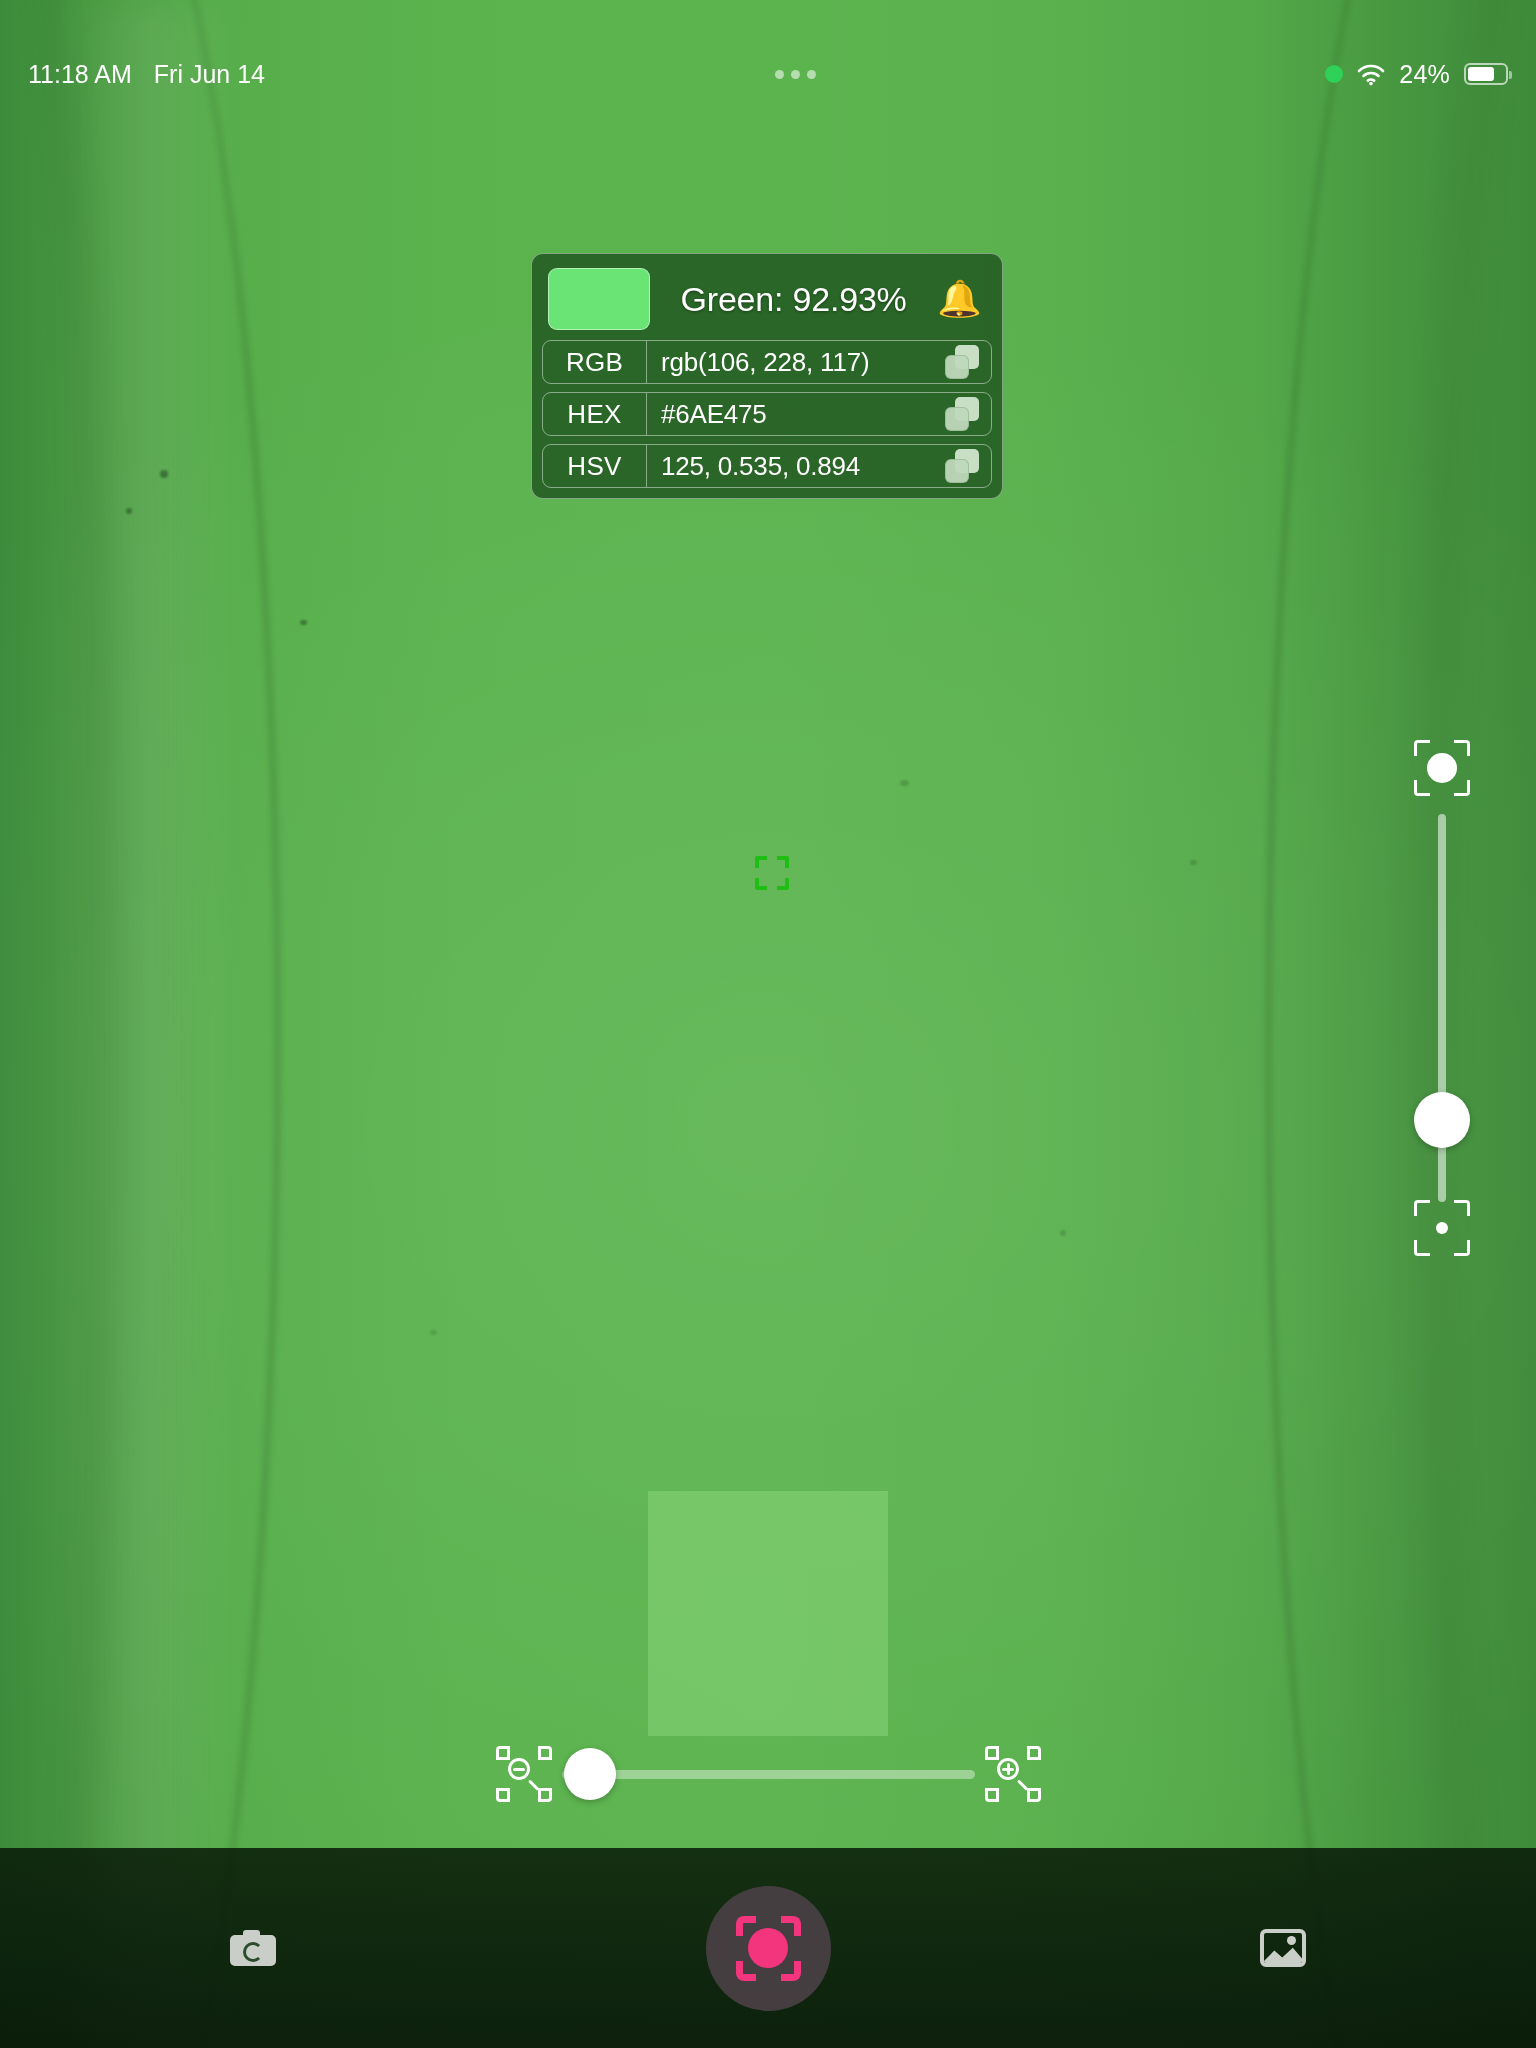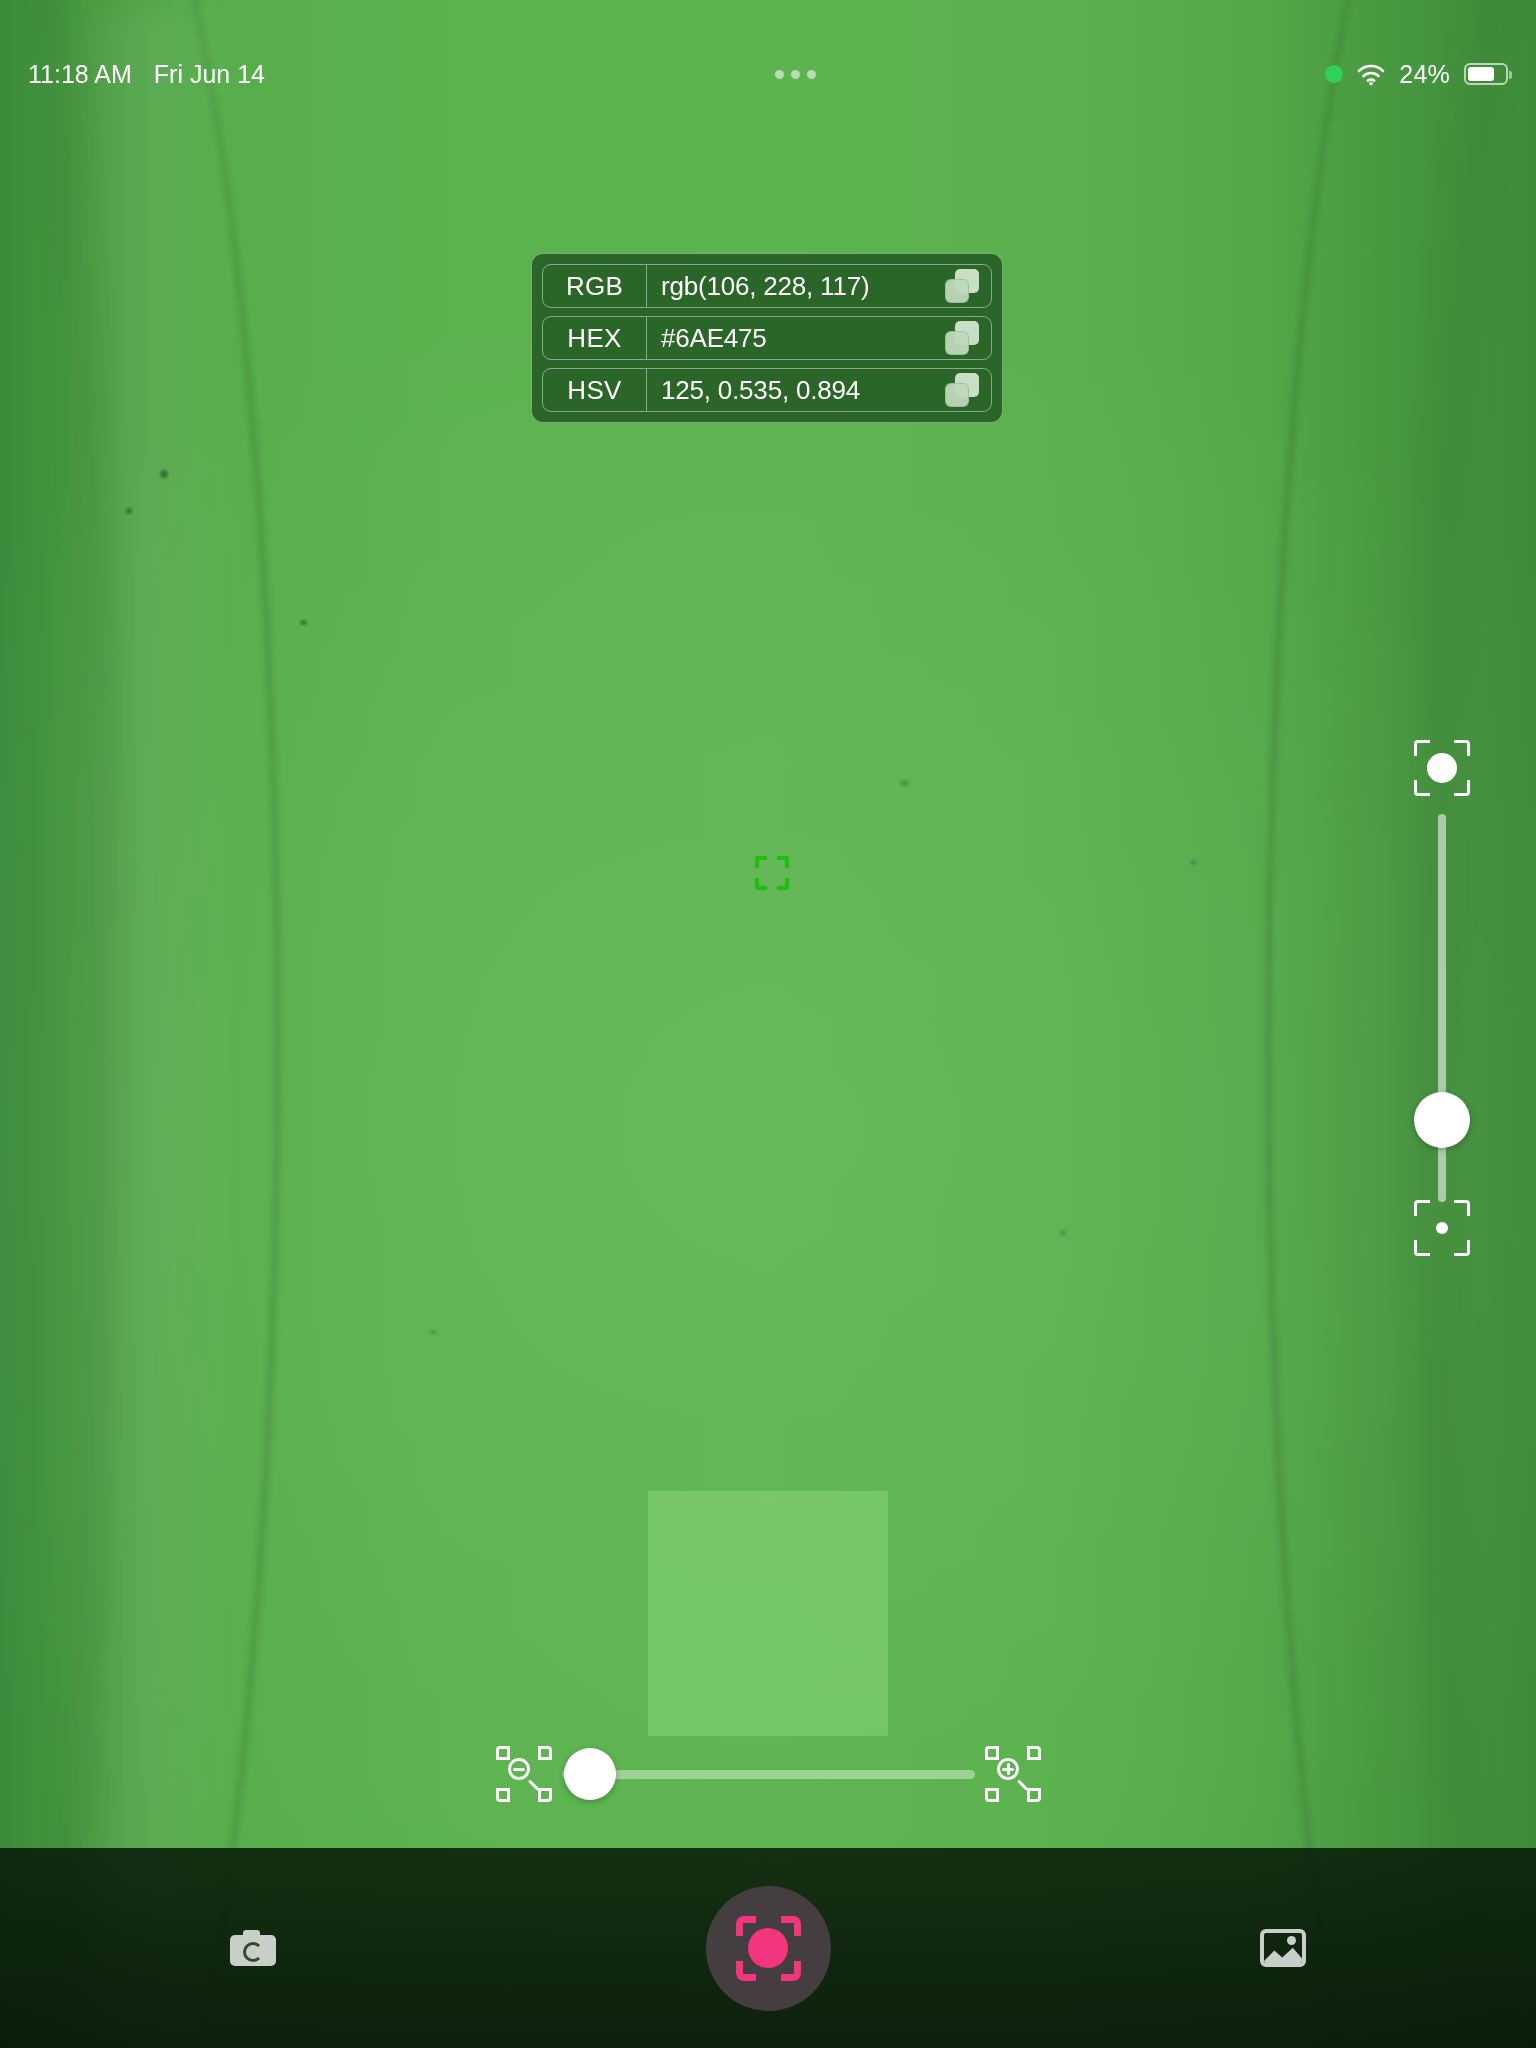--- a/index.html
+++ b/index.html
@@ -417,20 +417,25 @@
       </span>
       <span class="battery-pct">24%</span>
       <span class="battery">
           <i></i>
         </span>
     </div>
   </div>
 
 
   <div class="color-panel">
+    <div class="panel-head">
+      <div class="swatch" id="swatch" style="background: rgb(106, 228, 117);"></div>
+      <div class="panel-head-text">Green: 92.93%</div>
+      <div class="bell-icon">🔔</div>
+    </div>
     <div class="rows" id="color-rows">
         <div class="crow">
           <div class="label">RGB</div>
           <div class="value">rgb(106, 228, 117)</div>
           <div class="copy-icon">
             <span class="back"></span>
             <span class="front"></span>
           </div>
         </div>
         <div class="crow">

